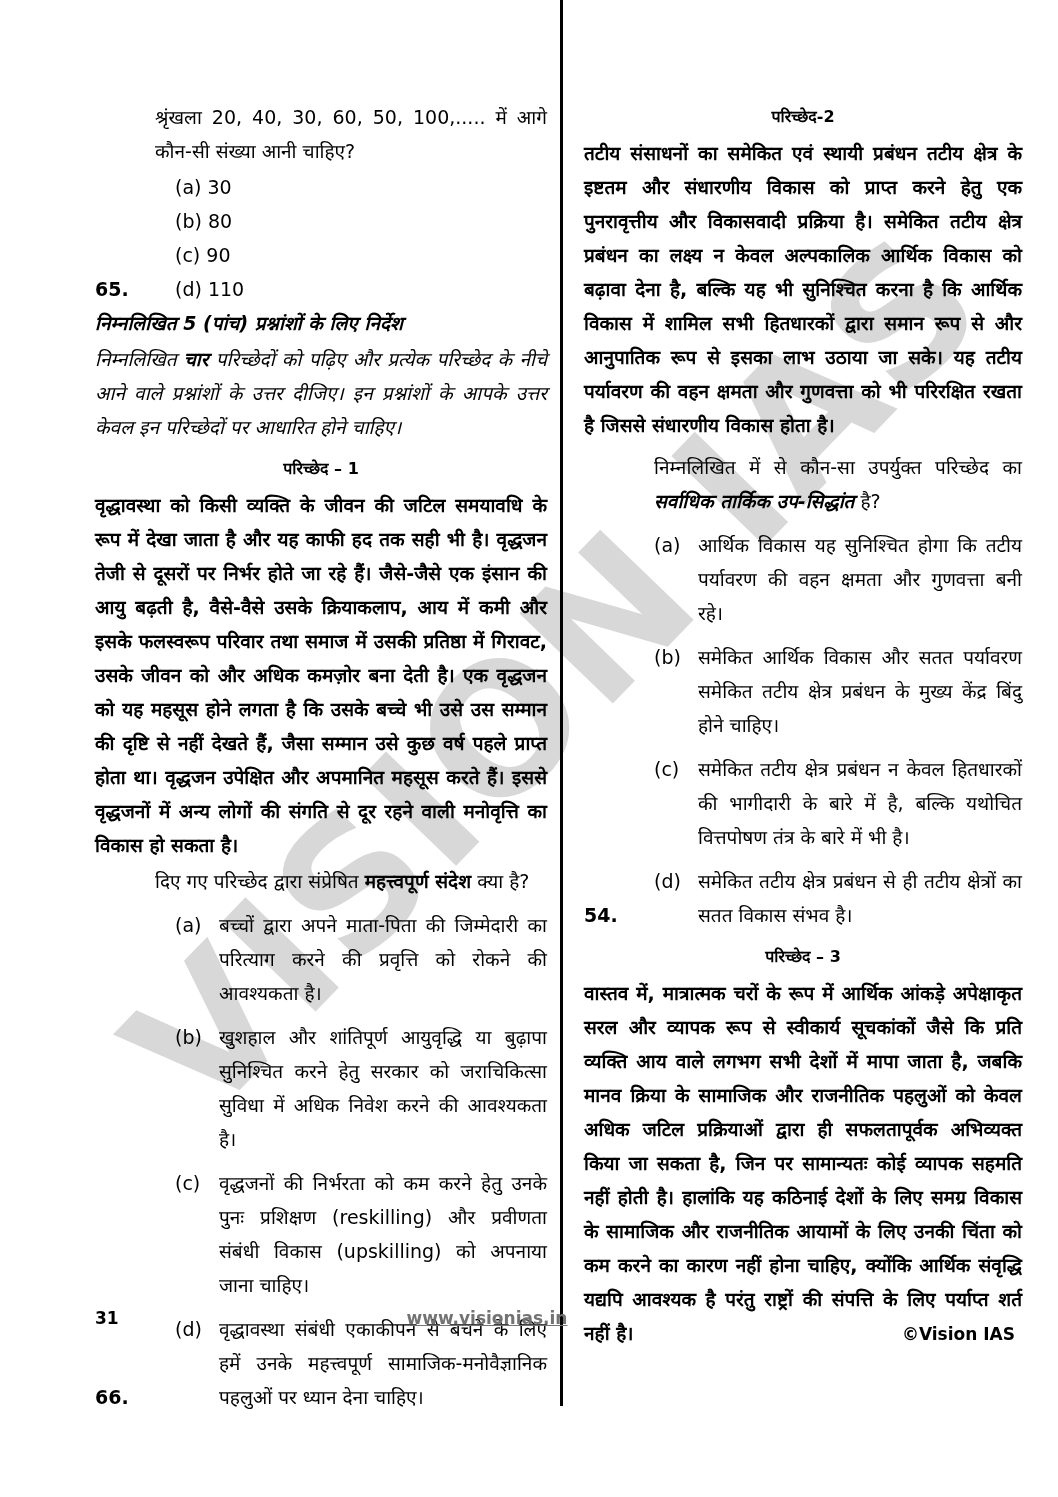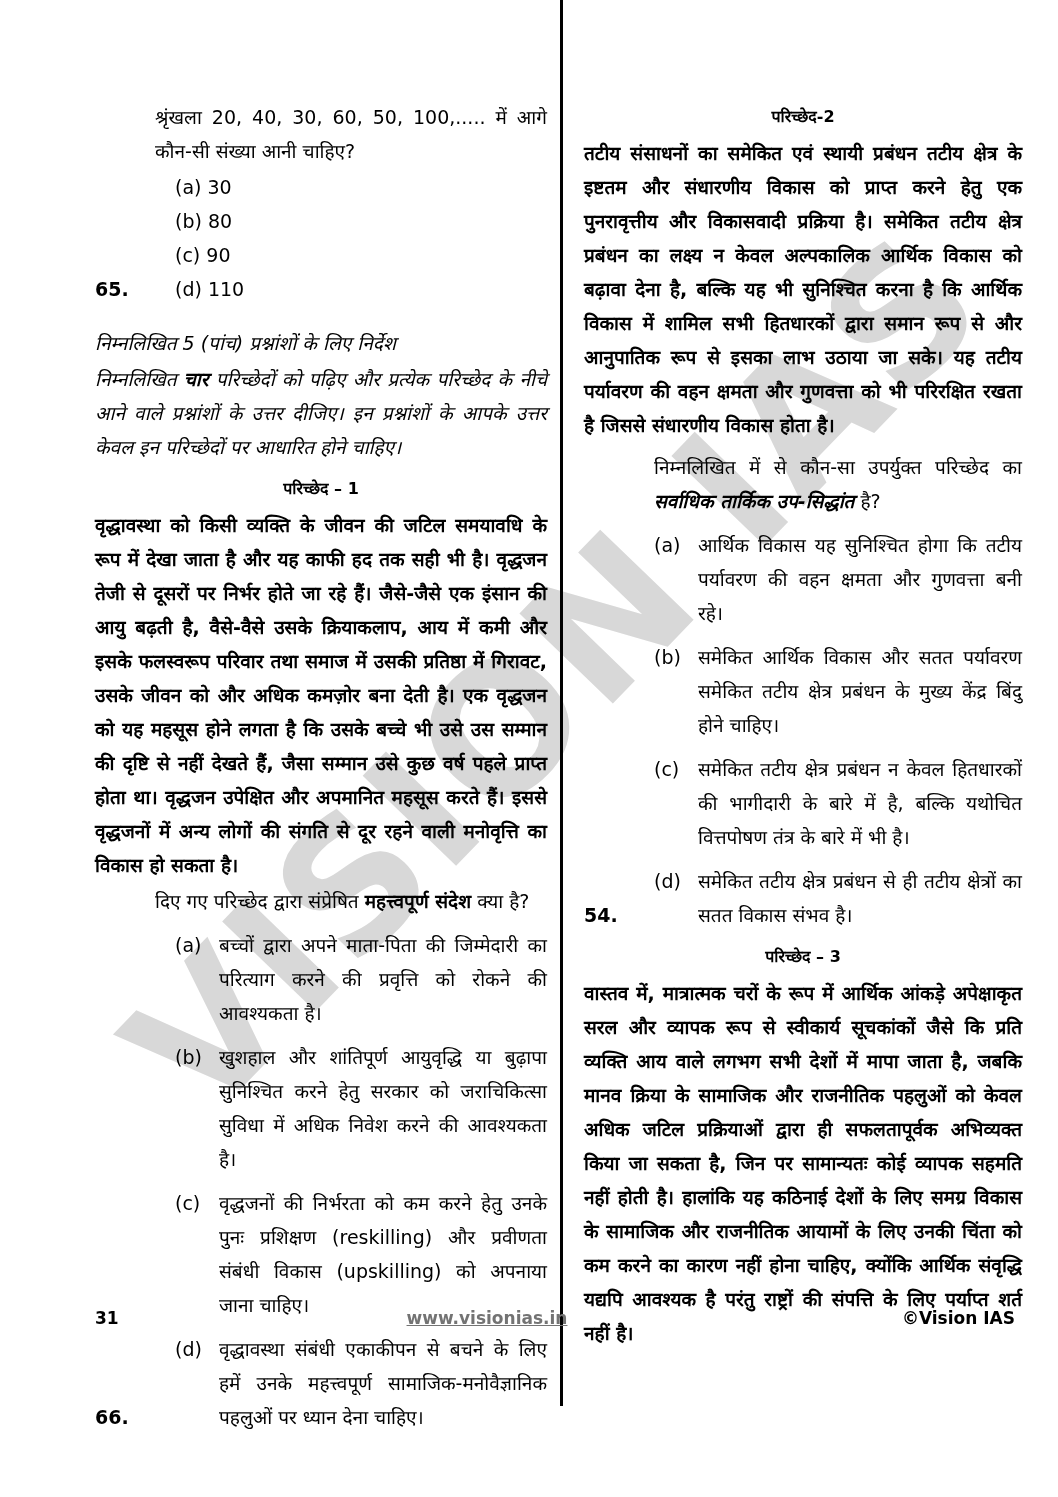--- a/index.html
+++ b/index.html
@@ -47,22 +47,21 @@
   .opts-simple { margin-top:2px; }
   .opt-simple { padding-left:20px; }
 
   .opt { display:flex; margin-top:10px; }
   .col-left  .opt { padding-left:20px; }
   .col-right .opt { padding-left:0px; }
   .om { flex:none; width:44px; }
   .ot { flex:1; min-width:0; text-align:justify; }
 
   .dir-heading {
-    font-weight:normal; font-style:italic;
-    margin-top:20px;
+    font-weight:bold; font-style:italic;
   }
   .dir-body {
     font-style:italic;
     text-align:justify;
     margin:2px 0 0 0;
   }
   .passage-heading {
     font-weight:bold;
     text-align:center;
     margin:8px 0 2px 0;
@@ -85,21 +84,21 @@
   }
   .footer .site {
     position:absolute; left:487px; top:0;
     transform:translateX(-50%);
     font-weight:bold;
     color:#737373;
     text-decoration:underline;
     cursor:pointer;
   }
   .footer .copy {
-    position:absolute; right:43px; top:0;
+    position:absolute; right:43px; top:16px;
     font-weight:bold;
   }
   b.inline-bold { font-weight:bold; }
   .bold-italic { font-weight:bold; font-style:italic; }
 </style>
 </head>
 <body>
 
 <div class="page">
 

